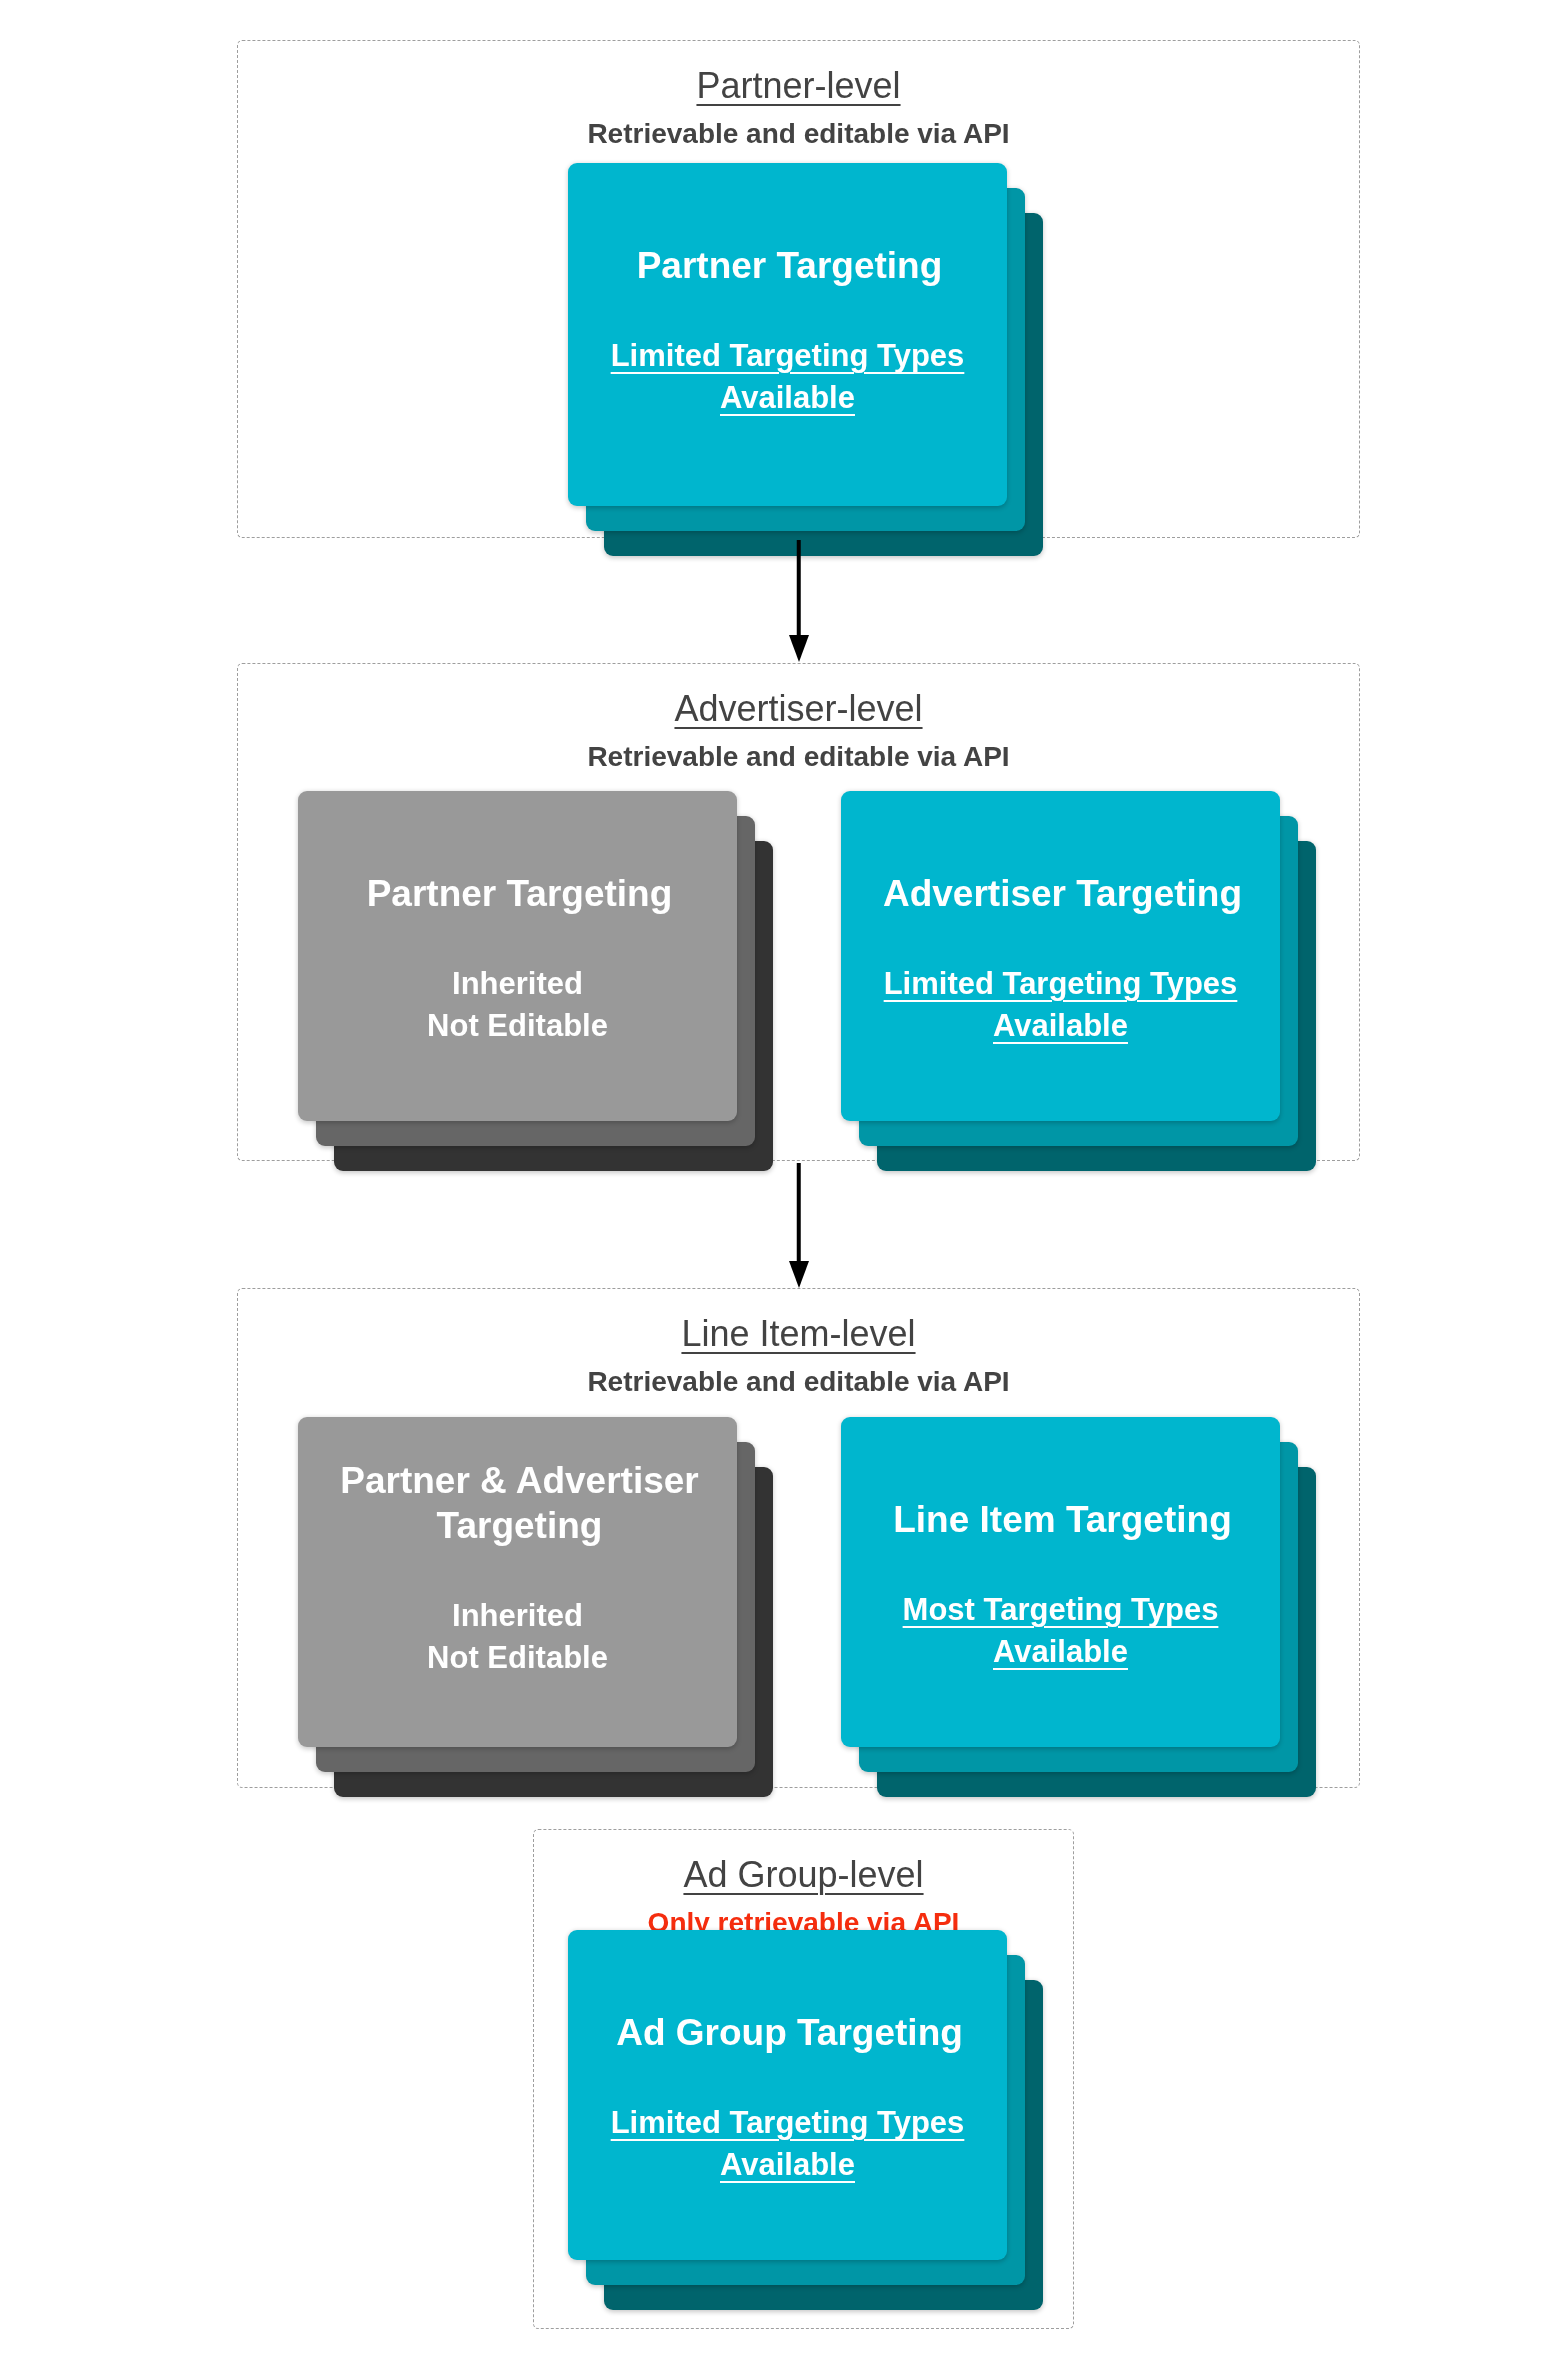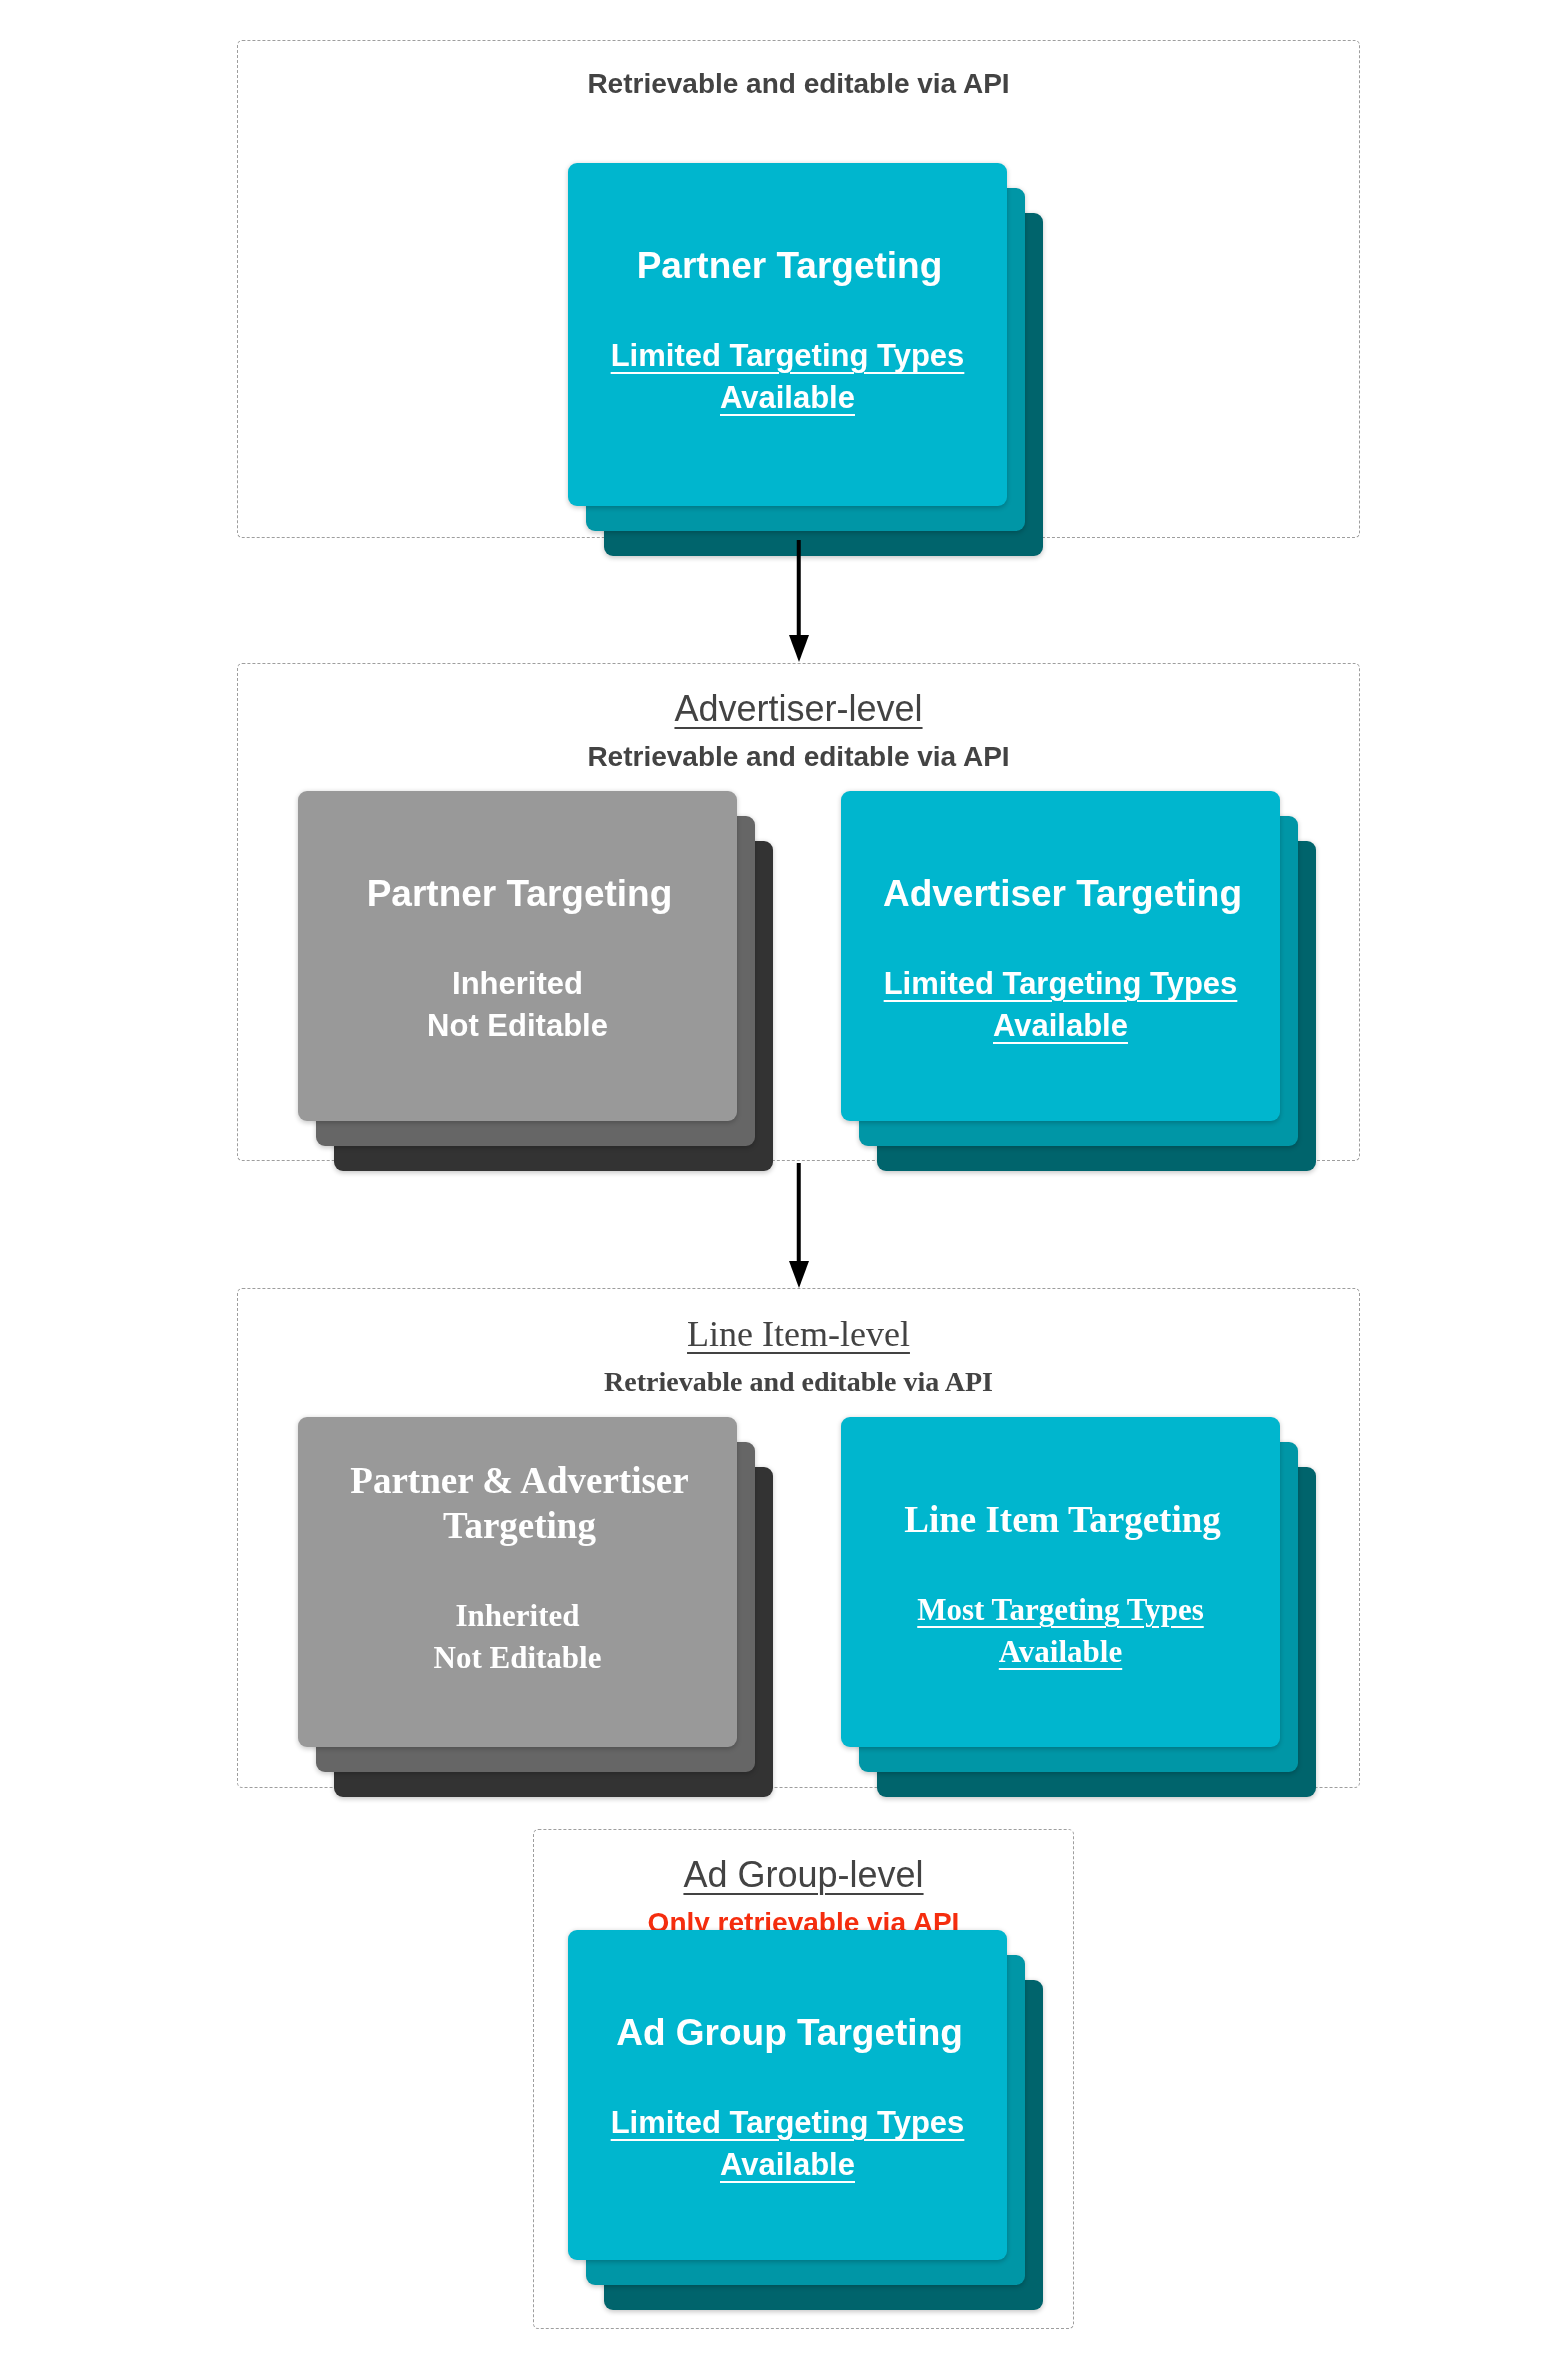--- a/index.html
+++ b/index.html
@@ -12,21 +12,21 @@
   }
   .level-box{
     position:absolute;
     border:1.8px dashed var(--border,#9E9E9E);
     border-radius:5.4px;
     background:#ffffff;
     box-sizing:border-box;
   }
   #box1{left:237px;top:40px;width:1123px;height:498px;}
   #box2{left:237px;top:663px;width:1123px;height:498px;}
-  #box3{left:237px;top:1288px;width:1123px;height:500px;font-family:Liberation Serif, serif;}
+  #box3{left:237px;top:1288px;width:1123px;height:500px;}
   #box4{left:533px;top:1829px;width:541px;height:500px;}
 
   .box-header{padding-top:19.6px;text-align:center;color:var(--header_text,#434343);}
   .box-title{
     font-size:36px;font-weight:400;line-height:50px;
     text-decoration:underline;
     text-underline-offset:6.3px;
     text-decoration-thickness:2.2px;
   }
   .box-subtitle{font-size:28px;font-weight:700;line-height:46px;}
@@ -87,20 +87,21 @@
     border-top:27px solid var(--arrow,#000000);
   }
 </style>
 </head>
 <body>
 
 <div class="page">
 
   <section class="level-box" id="box1">
     <div class="box-header">
+      <div class="box-title">Partner-level</div>
       <div class="box-subtitle">Retrievable and editable via API</div>
     </div>
     <div class="stack teal" style="left:330px;top:122px;width:439px;height:343px;">
       <div class="layer back"></div>
       <div class="layer mid"></div>
       <div class="card">
         <div class="card-title">Partner Targeting</div>
         <div class="card-sub underlined">
           <span>Limited Targeting Types</span>
           <span>Available</span>

